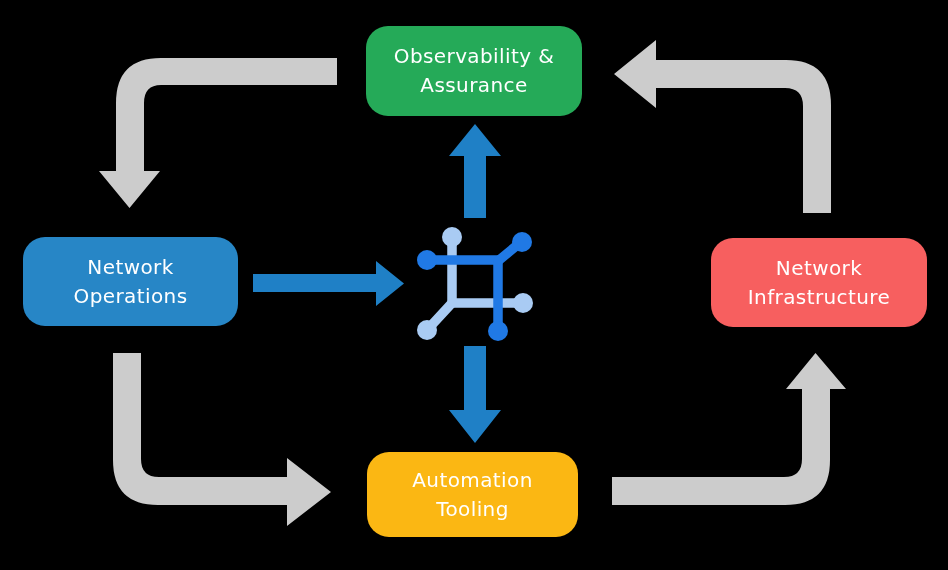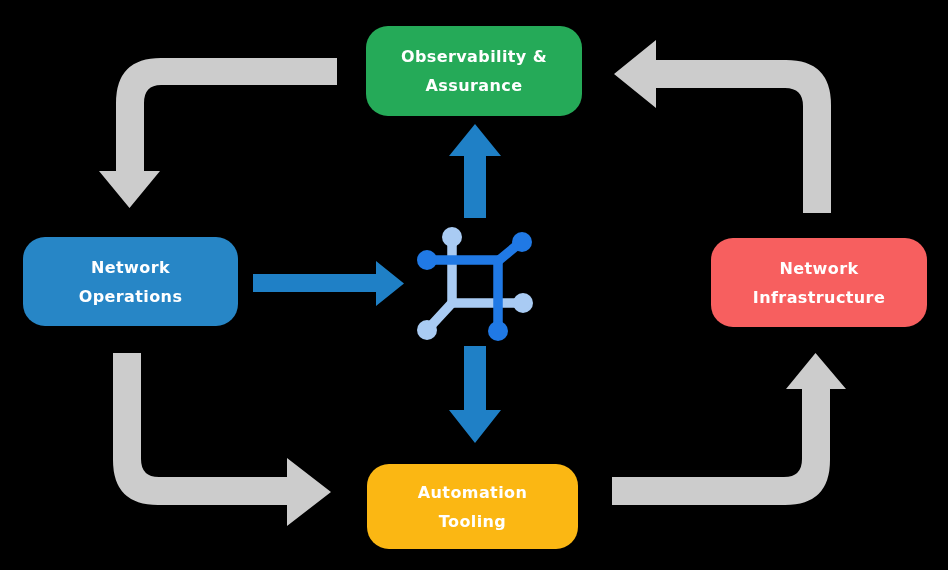--- a/index.html
+++ b/index.html
@@ -25,30 +25,30 @@
   .node {
     position: absolute;
     border-radius: 22px;
     display: flex;
     align-items: center;
     justify-content: center;
     text-align: center;
   }
   .node .label {
     color: #fff;
-    font-size: 16px;
-    font-weight: 700;
+    font-size: 20px;
+    font-weight: 400;
     line-height: 29px;
     letter-spacing: 0.4px;
     white-space: pre-line;
   }
   .node-observability { left: 366px; top: 26px;  width: 216px; height: 90px; }
   .node-operations    { left: 23px;  top: 237px; width: 215px; height: 89px; }
   .node-infrastructure{ left: 711px; top: 238px; width: 216px; height: 89px; }
-  .node-automation    { left: 367px; top: 464px; width: 211px; height: 85px; }
+  .node-automation    { left: 367px; top: 452px; width: 211px; height: 85px; }
 </style>
 </head>
 <body>
 
 <div class="stage" style="background-color: rgb(0, 0, 0);">
 
   <svg class="arrow-layer" viewBox="0 0 948 570">
 
     <path d="M 337 58 H 161 Q 116 58 116 103 V 171 H 99 L 129.5 208 L 160 171 H 144 V 103 Q 144 85 161 85 H 337 Z" fill="#CCCCCC"></path>
     <path d="M 113 353 H 141 V 459 Q 141 477 159 477 H 287 V 458 L 331 492 L 287 526 V 505 H 158 Q 113 505 113 460 Z" fill="#CCCCCC"></path>

